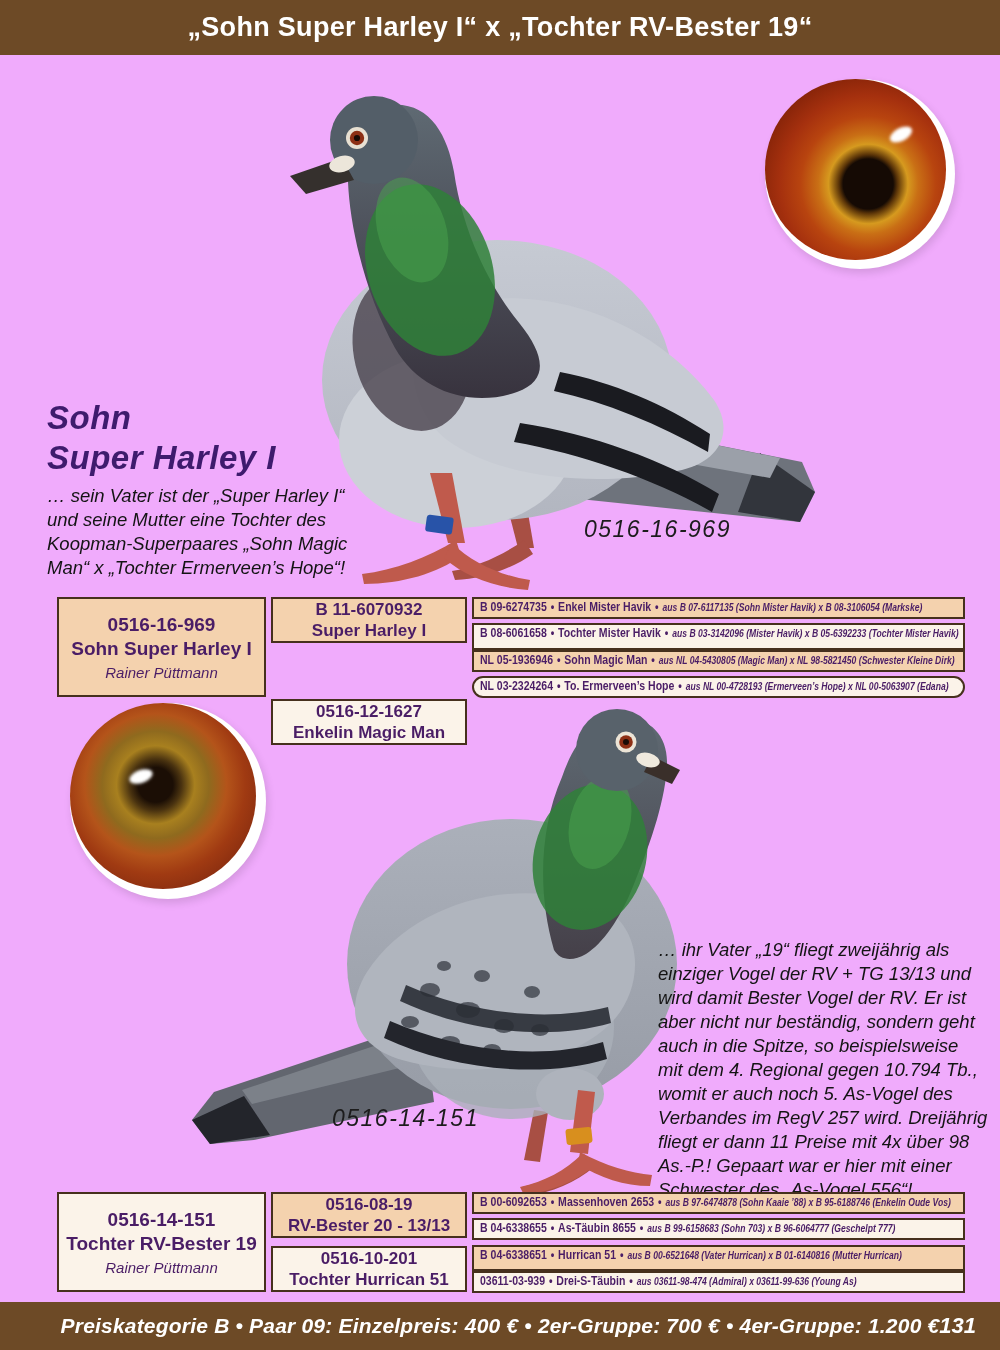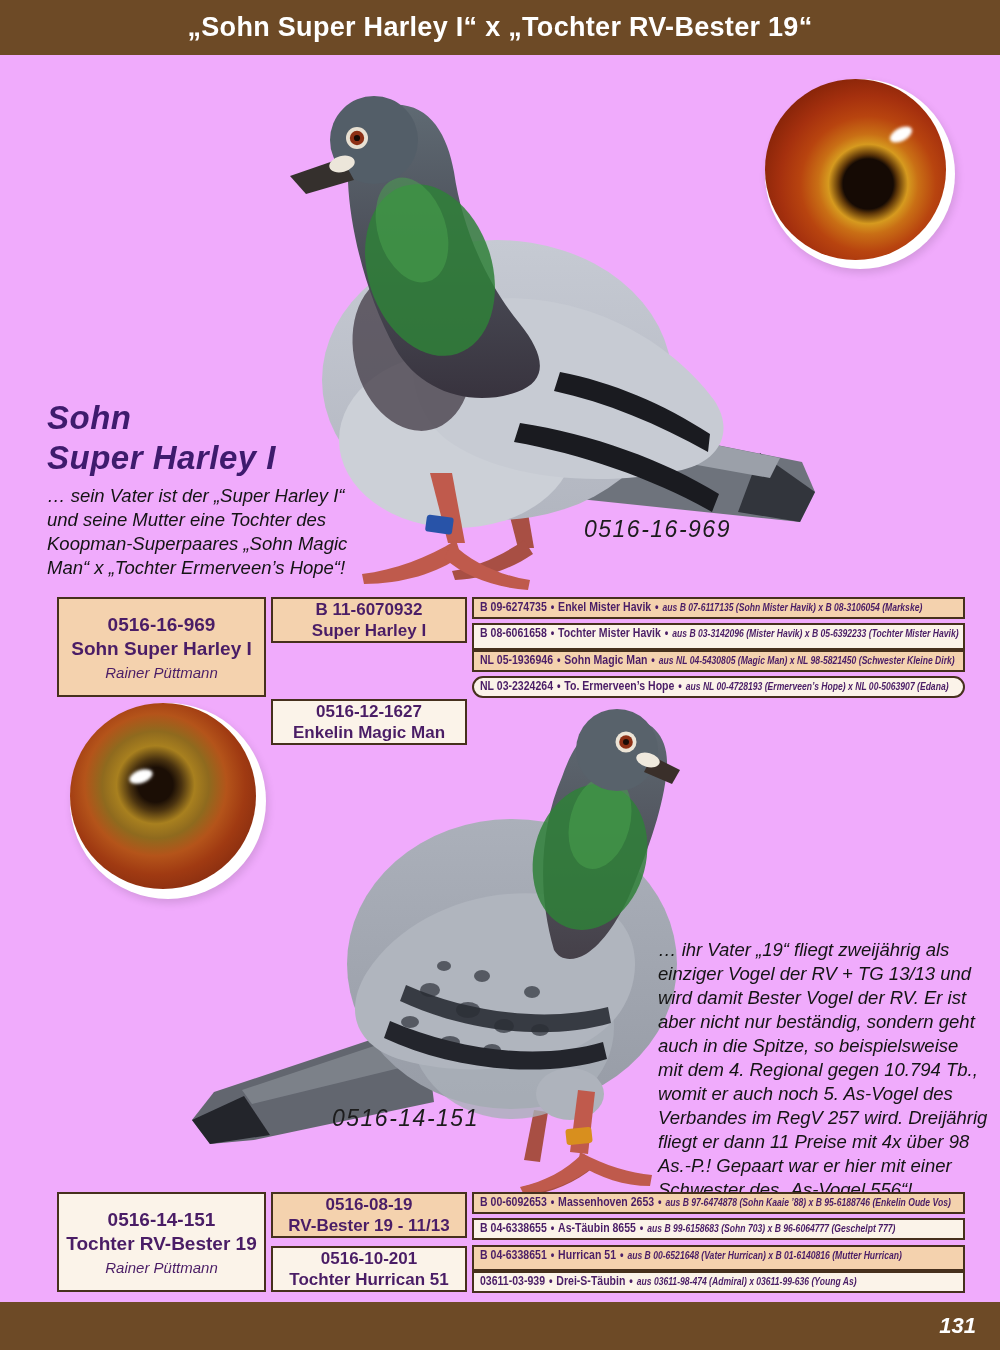--- a/index.html
+++ b/index.html
@@ -253,21 +253,21 @@
   <div class="desc" id="d2">… ihr Vater „19“ fliegt zweijährig als einziger Vogel der RV + TG 13/13 und wird damit Bester Vogel der RV. Er ist aber nicht nur beständig, sondern geht auch in die Spitze, so beispielsweise mit dem 4. Regional gegen 10.794 Tb., womit er auch noch 5. As-Vogel des Verbandes im RegV 257 wird. Dreijährig fliegt er dann 11 Preise mit 4x über 98 As.-P.! Gepaart war er hier mit einer Schwester des „As-Vogel 556“!</div>
   <div class="ring-caption" id="rc2">0516-14-151</div>
 
   <div class="cell subject cream" id="t2-subject">
     <div class="ring">0516-14-151</div>
     <div class="name">Tochter RV-Bester 19</div>
     <div class="owner">Rainer Püttmann</div>
   </div>
   <div class="cell parent peach" id="t2-sire">
     <div class="ring">0516-08-19</div>
-    <div class="name">RV-Bester 19 - 11/13</div>
+    <div class="name">RV-Bester 20 - 13/13</div>
   </div>
   <div class="cell parent cream" id="t2-dam">
     <div class="ring">0516-10-201</div>
     <div class="name">Tochter Hurrican 51</div>
   </div>
   <div class="cell gp peach" id="t2-gp0">
     <div class="rowline">
       <span class="ring">B 00-6092653</span>
       <span class="sep">•</span>
       <span class="name">Massenhoven 2653</span>
@@ -297,16 +297,17 @@
     <div class="rowline">
       <span class="ring">03611-03-939</span>
       <span class="sep">•</span>
       <span class="name">Drei-S-Täubin</span>
       <span class="sep">•</span>
       <span class="detail">aus 03611-98-474 (Admiral) x 03611-99-636 (Young As)</span>
     </div>
   </div>
 
   <div class="banner" id="footer">
+    <span class="footer-text">Preiskategorie B • Paar 09: Einzelpreis: 400 € • 2er-Gruppe: 700 € • 4er-Gruppe: 1.200 €</span>
     <span class="page-num">131</span>
   </div>
 
 </div>
 
 </body></html>

